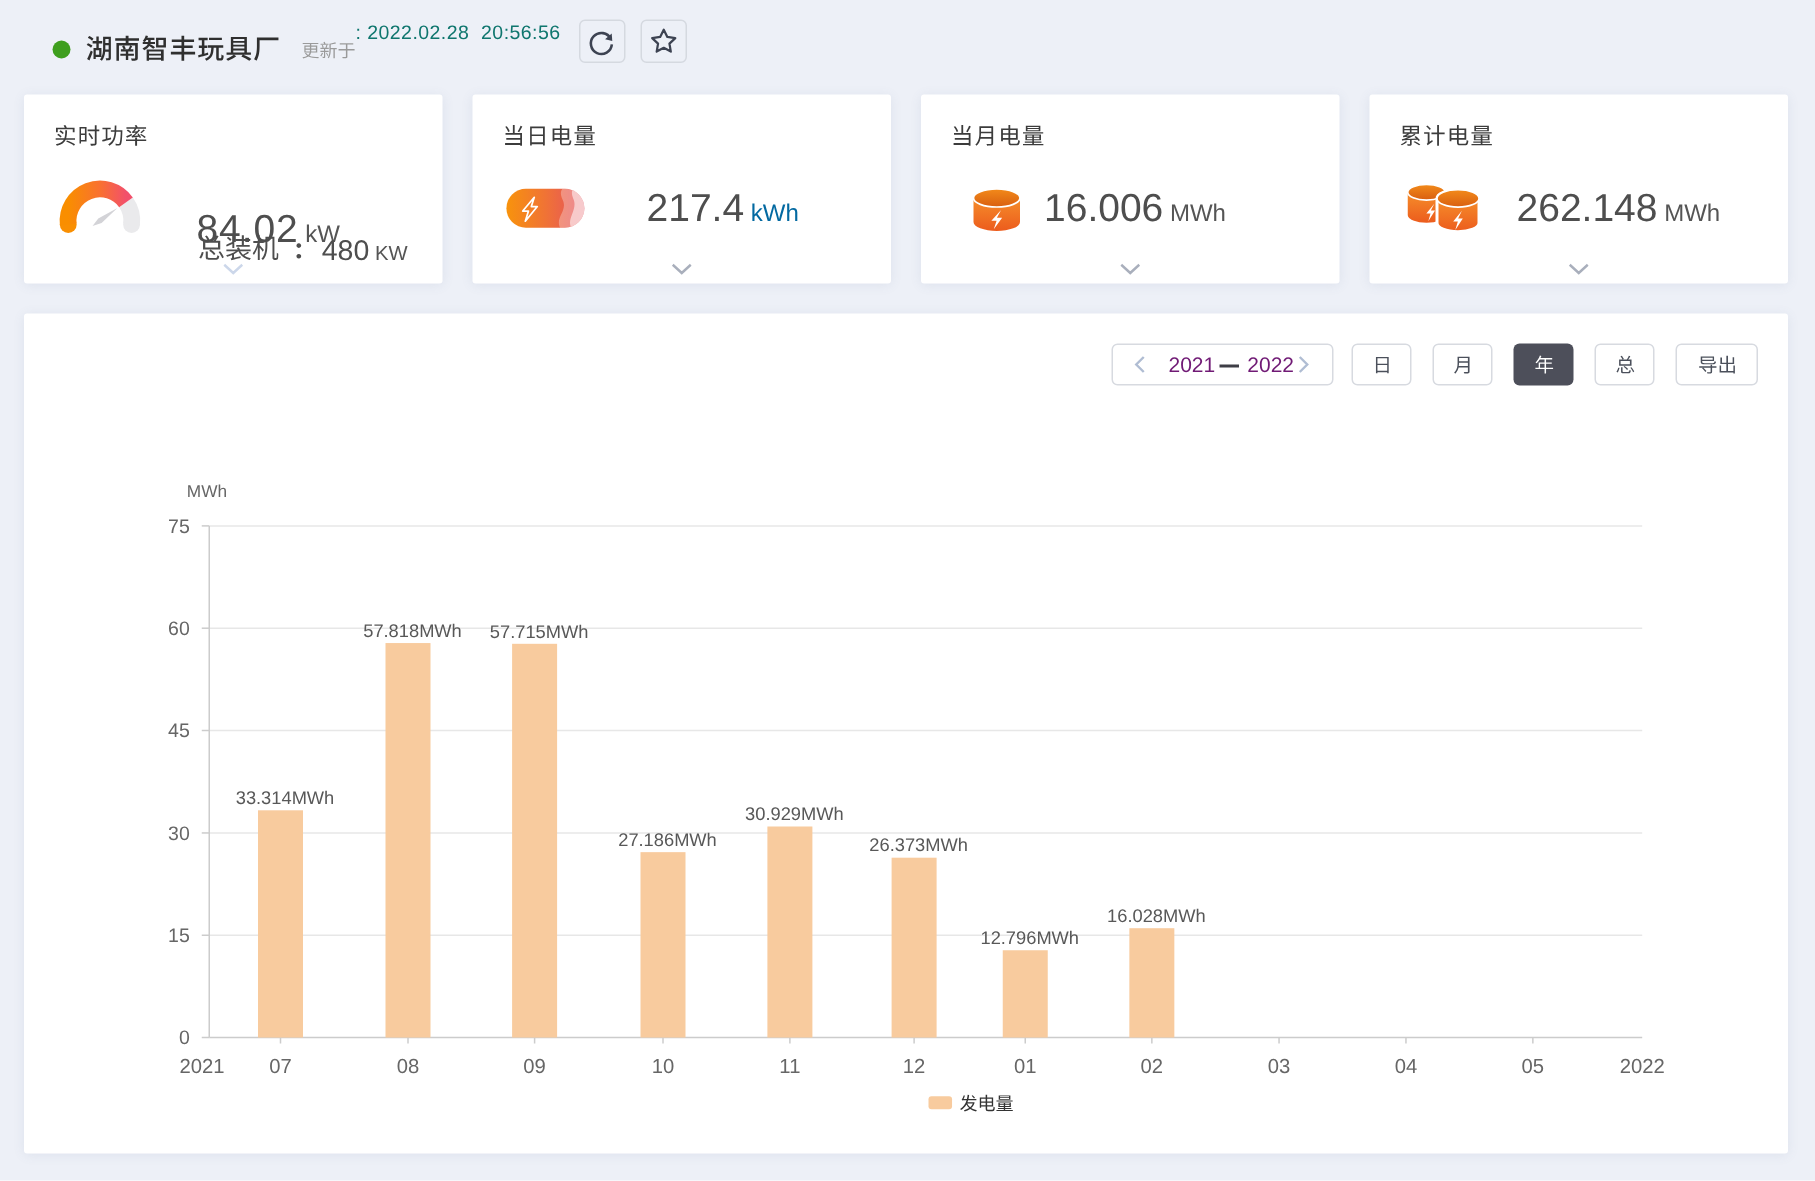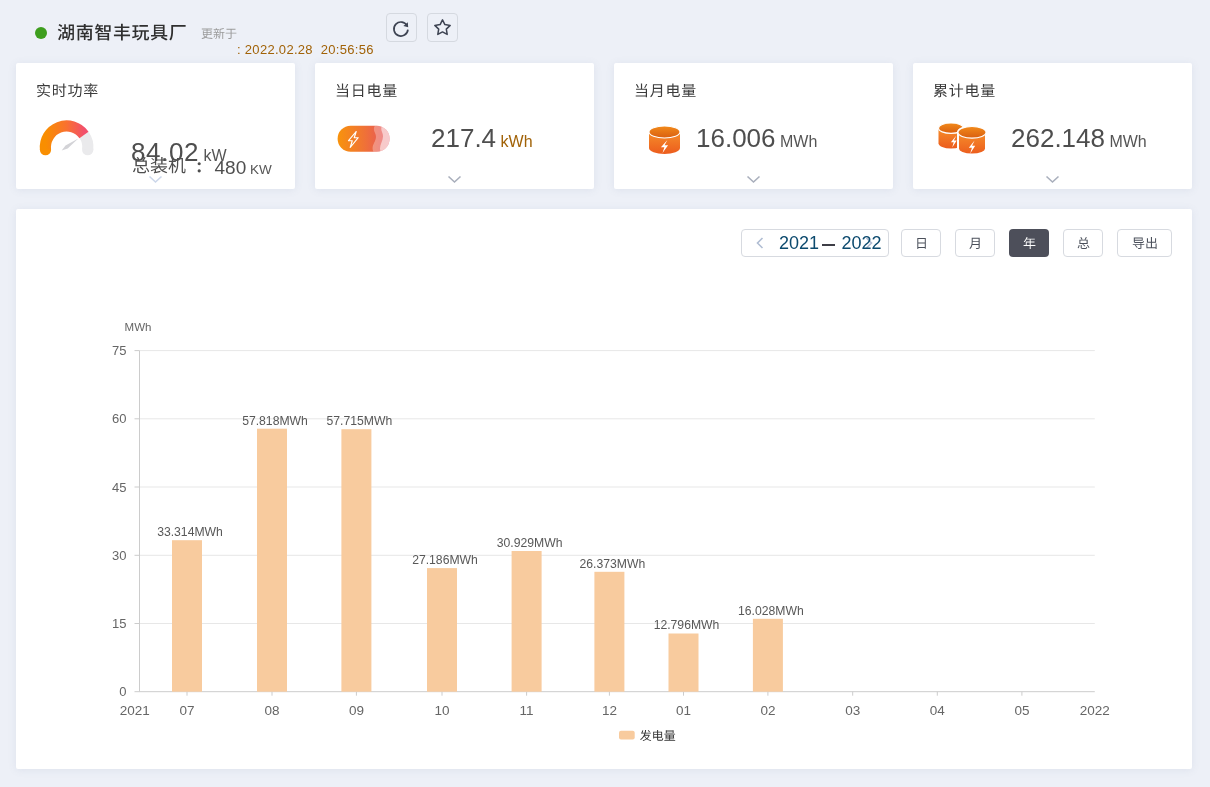--- a/index.html
+++ b/index.html
@@ -8,21 +8,21 @@
 .abs{position:absolute}
 </style></head><body>
 
 <div class="abs" style="left:35px;top:27px;width:12px;height:12px;border-radius:50%;background:#3e9e1e"></div>
 <svg style="position:absolute;left:57.0px;top:21.0px" width="130.6" height="21.2" viewBox="0 -18.00 130.6 21.24">
     <path d="M1.4 -13.8C2.4 -13.3 3.6 -12.5 4.2 -11.9L5.2 -13.2C4.6 -13.8 3.3 -14.5 2.3 -15ZM0.6 -9C1.7 -8.5 2.9 -7.8 3.5 -7.2L4.5 -8.5C3.9 -9.1 2.6 -9.8 1.5 -10.2ZM0.9 0.4 2.5 1.3C3.2 -0.4 4.1 -2.6 4.7 -4.5L3.4 -5.3C2.6 -3.3 1.7 -1 0.9 0.4ZM5.2 -6.9V0.4H6.7V-0.9H10.5V-6.9H8.7V-10H11V-11.6H8.7V-14.7H7.1V-11.6H4.6V-10H7.1V-6.9ZM11.6 -14.5V-7.3C11.6 -4.7 11.4 -1.5 9.5 0.7C9.8 0.9 10.5 1.3 10.8 1.6C12.2 -0 12.8 -2.3 13 -4.4H15.3V-0.4C15.3 -0.2 15.2 -0.1 15 -0.1C14.8 -0.1 14 -0.1 13.3 -0.1C13.5 0.3 13.7 1 13.8 1.3C14.9 1.3 15.7 1.3 16.2 1.1C16.7 0.8 16.8 0.4 16.8 -0.4V-14.5ZM13.1 -13H15.3V-10.3H13.1ZM13.1 -8.8H15.3V-5.9H13.1L13.1 -7.3ZM6.7 -5.5H9V-2.4H6.7Z M26.7 -15.1V-13.5H19.7V-11.9H26.7V-10.3H20.5V1.5H22.2V-8.7H33V-0.3C33 -0.1 33 0 32.6 0C32.3 0.1 31.2 0.1 30.2 0C30.4 0.4 30.7 1.1 30.8 1.5C32.2 1.5 33.3 1.5 33.9 1.2C34.6 1 34.8 0.6 34.8 -0.3V-10.3H28.6V-11.9H35.6V-13.5H28.6V-15.1ZM29.6 -8.6C29.4 -7.8 28.9 -6.8 28.4 -6.1H25.5L26.8 -6.5C26.6 -7.1 26.1 -7.9 25.7 -8.6L24.3 -8.2C24.7 -7.5 25.1 -6.7 25.3 -6.1H23.5V-4.7H26.8V-3.2H23.1V-1.8H26.8V1.1H28.4V-1.8H32.2V-3.2H28.4V-4.7H31.8V-6.1H29.9C30.3 -6.7 30.7 -7.4 31.1 -8.1Z M48.6 -12.3H51.9V-8.8H48.6ZM47 -13.8V-7.3H53.6V-13.8ZM42.3 -2H50.3V-0.5H42.3ZM42.3 -3.2V-4.6H50.3V-3.2ZM40.7 -6V1.5H42.3V0.9H50.3V1.5H52.1V-6ZM41.7 -12.4V-11.5L41.7 -10.9H39.4C39.8 -11.3 40.2 -11.9 40.5 -12.4ZM40.1 -15.3C39.7 -13.9 39 -12.6 38.1 -11.7C38.4 -11.5 39 -11.2 39.4 -10.9H38.1V-9.6H41.4C41 -8.6 40.1 -7.5 37.9 -6.7C38.3 -6.4 38.8 -5.9 39 -5.5C40.8 -6.3 41.9 -7.3 42.5 -8.3C43.4 -7.7 44.6 -6.8 45.1 -6.4L46.3 -7.5C45.8 -7.9 43.8 -9.1 43 -9.4L43.1 -9.6H46.3V-10.9H43.3L43.4 -11.4V-12.4H45.9V-13.8H41.2C41.3 -14.1 41.5 -14.6 41.6 -15Z M64 -15.2V-12.6H57.5V-10.9H64V-8.6H58.4V-6.9H64V-4.4H56.9V-2.7H64V1.5H65.8V-2.7H73.1V-4.4H65.8V-6.9H71.5V-8.6H65.8V-10.9H72.4V-12.6H65.8V-15.2Z M82.4 -13.9V-12.3H91V-13.9ZM75.1 -2.2 75.4 -0.6C77.2 -1.1 79.6 -1.7 81.9 -2.4L81.7 -3.9L79.3 -3.2V-7H81.2V-8.6H79.3V-12.2H81.5V-13.8H75.4V-12.2H77.6V-8.6H75.6V-7H77.6V-2.8ZM81.6 -8.8V-7.1H83.9C83.7 -3.3 83.2 -1 79.6 0.2C80 0.5 80.4 1.2 80.6 1.5C84.6 0 85.3 -2.8 85.5 -7.1H87.2V-0.8C87.2 0.9 87.5 1.4 89 1.4C89.3 1.4 90.1 1.4 90.4 1.4C91.6 1.4 92.1 0.7 92.2 -1.9C91.8 -2.1 91 -2.4 90.7 -2.7C90.7 -0.5 90.6 -0.2 90.2 -0.2C90.1 -0.2 89.4 -0.2 89.3 -0.2C88.9 -0.2 88.9 -0.3 88.9 -0.8V-7.1H91.9V-8.8Z M97 -14.3V-4H94.1V-2.4H99C97.8 -1.5 95.7 -0.3 93.9 0.3C94.3 0.6 94.9 1.2 95.1 1.5C96.9 0.8 99.2 -0.3 100.6 -1.4L99.1 -2.4H104.9L104 -1.3C105.9 -0.5 108 0.7 109.3 1.5L110.7 0.3C109.4 -0.5 107.3 -1.5 105.4 -2.4H110.4V-4H107.7V-14.3ZM98.6 -4V-5.3H106V-4ZM98.6 -10.4H106V-9.1H98.6ZM98.6 -11.7V-13H106V-11.7ZM98.6 -7.9H106V-6.6H98.6Z M114.4 -14V-8.6C114.4 -5.8 114.3 -2.1 112.5 0.5C113 0.7 113.8 1.2 114.1 1.5C116 -1.3 116.2 -5.6 116.2 -8.6V-12.2H128.8V-14Z" fill="#2f2f2f"></path>
   </svg>
 <svg style="position:absolute;left:200.5px;top:26.3px" width="36.0" height="14.2" viewBox="0 -12.00 36.0 14.16">
     <path d="M3 -2.9 2.3 -2.5C2.7 -1.8 3.2 -1.3 3.8 -0.9C3 -0.4 2 -0.1 0.6 0.2C0.8 0.4 1 0.8 1.1 1C2.7 0.6 3.8 0.2 4.6 -0.3C6.2 0.5 8.4 0.8 11.2 0.9C11.3 0.6 11.5 0.2 11.6 0C8.9 -0 6.9 -0.2 5.3 -0.9C5.9 -1.5 6.3 -2.2 6.4 -3H10.5V-7.6H6.5V-8.6H11.2V-9.4H0.8V-8.6H5.6V-7.6H1.9V-3H5.5C5.3 -2.4 5 -1.8 4.5 -1.4C3.9 -1.8 3.4 -2.2 3 -2.9ZM2.7 -4.9H5.6V-4.5C5.6 -4.2 5.6 -3.9 5.6 -3.7H2.7ZM6.5 -3.7C6.5 -3.9 6.5 -4.2 6.5 -4.4V-4.9H9.6V-3.7ZM2.7 -6.9H5.6V-5.7H2.7ZM6.5 -6.9H9.6V-5.7H6.5Z M16.3 -2.6C16.7 -2 17.1 -1.1 17.3 -0.6L17.9 -1C17.8 -1.5 17.3 -2.3 16.9 -2.9ZM13.6 -2.8C13.4 -2.1 13 -1.3 12.5 -0.8C12.7 -0.7 13 -0.5 13.1 -0.4C13.6 -0.9 14.1 -1.8 14.4 -2.6ZM18.6 -8.9V-4.8C18.6 -3.2 18.5 -1.1 17.5 0.3C17.7 0.4 18.1 0.7 18.2 0.9C19.3 -0.7 19.5 -3.1 19.5 -4.8V-5.2H21.3V0.9H22.2V-5.2H23.5V-6H19.5V-8.3C20.7 -8.5 22.1 -8.8 23.1 -9.2L22.4 -9.9C21.5 -9.5 20 -9.1 18.6 -8.9ZM14.6 -9.9C14.8 -9.6 15 -9.2 15.1 -8.8H12.7V-8.1H18V-8.8H16C15.9 -9.2 15.6 -9.7 15.4 -10.1ZM16.5 -8C16.4 -7.5 16.1 -6.6 15.9 -6.1H12.6V-5.3H15V-4.1H12.6V-3.3H15V-0.2C15 -0.1 15 -0.1 14.9 -0.1C14.7 -0 14.4 -0 13.9 -0.1C14.1 0.2 14.2 0.5 14.2 0.7C14.8 0.7 15.2 0.7 15.5 0.6C15.8 0.4 15.8 0.2 15.8 -0.2V-3.3H18.1V-4.1H15.8V-5.3H18.2V-6.1H16.7C16.9 -6.6 17.1 -7.2 17.4 -7.8ZM13.5 -7.8C13.8 -7.3 13.9 -6.6 14 -6.1L14.8 -6.3C14.7 -6.8 14.5 -7.5 14.2 -8Z M25.5 -9.2V-8.3H29.6V-5.3H24.7V-4.4H29.6V-0.4C29.6 -0.1 29.5 -0 29.3 -0C29 -0 28.1 -0 27.1 -0C27.3 0.2 27.4 0.6 27.5 0.9C28.7 0.9 29.5 0.9 30 0.7C30.4 0.6 30.6 0.3 30.6 -0.4V-4.4H35.4V-5.3H30.6V-8.3H34.5V-9.2Z" fill="#9a9a9a"></path>
   </svg>
-<div class="abs" style="left:237px;top:42px;font-size:13px;color:#a16207;letter-spacing:.3px">: 2022.02.28&nbsp; 20:56:56</div>
+<div class="abs" style="left:237px;top:14px;font-size:13px;color:#0f766e;letter-spacing:.3px">: 2022.02.28&nbsp; 20:56:56</div>
 <div class="abs" style="left:386px;top:13px;width:31px;height:29px;border:1px solid #d5d9e0;border-radius:4px"></div>
 <div class="abs" style="left:427px;top:13px;width:31px;height:29px;border:1px solid #d5d9e0;border-radius:4px"></div>
 <svg class="abs" style="left:391px;top:18px" width="20" height="20" viewBox="0 0 20 20">
 <path d="M16.2 7.9 A7 7 0 1 0 16.9 11.6" fill="none" stroke="#3d4352" stroke-width="1.7"></path>
 <path d="M16.8 4.3 L17.2 9.3 L12.4 8.1 Z" fill="#3d4352"></path>
   </svg>
 <svg class="abs" style="left:432px;top:17px" width="21" height="21" viewBox="0 0 21 21">
 <path d="M10.5 2.8 L12.9 7.6 L18.2 8.4 L14.3 12.1 L15.2 17.4 L10.5 14.9 L5.8 17.4 L6.7 12.1 L2.8 8.4 L8.1 7.6 Z" fill="none" stroke="#3d4352" stroke-width="1.5" stroke-linejoin="round"></path>
   </svg>
 <div class="card" style="left:16px;top:63px;width:279px;height:126px"></div>
@@ -54,21 +54,21 @@
     <path d="M1.5 1.5 L7.5 7 L13.5 1.5" fill="none" stroke="#a9afbc" stroke-width="1.6"></path>
   </svg>
 <div class="abs" style="left:131px;top:139px;font-size:26px;color:#4e4e4e;line-height:26px;letter-spacing:.6px">84.02<span style="font-size:16px;color:#555;letter-spacing:0"> kW</span></div>
 <svg style="position:absolute;left:131.5px;top:154.0px" width="54.0" height="21.2" viewBox="0 -18.00 54.0 21.24">
     <path d="M13.7 -3.9C14.7 -2.6 15.7 -0.9 16.1 0.2L17.2 -0.5C16.8 -1.6 15.7 -3.2 14.7 -4.4ZM7.4 -4.8C8.6 -4 10 -2.8 10.6 -1.9L11.6 -2.7C11 -3.6 9.6 -4.8 8.4 -5.6ZM5.1 -4.3V-0.6C5.1 0.8 5.6 1.2 7.8 1.2C8.2 1.2 11.3 1.2 11.8 1.2C13.5 1.2 13.9 0.7 14.1 -1.3C13.7 -1.4 13.1 -1.6 12.8 -1.8C12.7 -0.2 12.6 0 11.7 0C11 0 8.4 0 7.8 0C6.7 0 6.5 -0.1 6.5 -0.6V-4.3ZM2.5 -4C2.1 -2.7 1.5 -1.1 0.8 -0.2L2 0.4C2.8 -0.6 3.4 -2.3 3.7 -3.8ZM4.8 -10.2H13.3V-7H4.8ZM3.3 -11.5V-5.7H14.8V-11.5H11.8C12.5 -12.4 13.1 -13.5 13.7 -14.5L12.3 -15.1C11.8 -14 11.1 -12.5 10.3 -11.5H6.7L7.7 -12C7.4 -12.9 6.6 -14.1 5.8 -15L4.6 -14.5C5.4 -13.6 6.1 -12.3 6.4 -11.5Z M19.2 -13.4C20 -12.8 21 -12 21.4 -11.4L22.3 -12.3C21.8 -12.8 20.8 -13.6 20.1 -14.1ZM25.9 -6.7C26.1 -6.4 26.3 -6 26.5 -5.6H18.9V-4.4H25.2C23.5 -3.3 21 -2.3 18.7 -1.8C18.9 -1.6 19.3 -1.1 19.4 -0.8C20.5 -1.1 21.6 -1.4 22.7 -1.9V-0.7C22.7 0 22.1 0.3 21.7 0.4C21.9 0.7 22.1 1.2 22.2 1.5C22.6 1.3 23.2 1.2 28.4 0C28.3 -0.3 28.4 -0.8 28.4 -1.1L24 -0.2V-2.5C25.1 -3.1 26.1 -3.7 26.9 -4.4C28.3 -1.5 31 0.5 34.5 1.3C34.7 1 35 0.5 35.3 0.2C33.6 -0.1 32.1 -0.7 30.9 -1.6C31.9 -2.1 33.2 -2.8 34.1 -3.4L33.1 -4.1C32.3 -3.5 31.1 -2.8 30 -2.2C29.3 -2.9 28.7 -3.6 28.2 -4.4H35.1V-5.6H28C27.8 -6.1 27.5 -6.7 27.2 -7.1ZM29.2 -15.1V-12.6H24.9V-11.4H29.2V-8.6H25.5V-7.4H34.5V-8.6H30.6V-11.4H34.8V-12.6H30.6V-15.1ZM18.7 -8.7 19.1 -7.6 22.9 -9.3V-6.6H24.2V-15.1H22.9V-10.6C21.3 -9.9 19.7 -9.2 18.7 -8.7Z M45 -14.1V-8.3C45 -5.5 44.7 -1.9 42.3 0.6C42.6 0.7 43.1 1.2 43.3 1.4C45.9 -1.2 46.3 -5.3 46.3 -8.3V-12.8H49.7V-1.2C49.7 0.3 49.8 0.6 50.1 0.9C50.3 1.2 50.7 1.3 51.1 1.3C51.3 1.3 51.8 1.3 52 1.3C52.4 1.3 52.7 1.2 53 1C53.2 0.8 53.4 0.5 53.5 0C53.5 -0.4 53.6 -1.8 53.6 -2.8C53.3 -2.9 52.9 -3.1 52.6 -3.4C52.6 -2.2 52.6 -1.2 52.5 -0.8C52.5 -0.4 52.4 -0.2 52.3 -0.1C52.3 -0 52.1 0 52 0C51.8 0 51.6 0 51.4 0C51.3 0 51.2 -0 51.1 -0.1C51 -0.2 51 -0.5 51 -1.1V-14.1ZM39.9 -15.1V-11.3H36.9V-10H39.7C39.1 -7.5 37.8 -4.7 36.5 -3.1C36.7 -2.8 37.1 -2.3 37.2 -1.9C38.2 -3.2 39.2 -5.2 39.9 -7.3V1.4H41.2V-6.8C41.9 -5.9 42.8 -4.8 43.1 -4.2L44 -5.3C43.6 -5.8 41.9 -7.7 41.2 -8.4V-10H43.9V-11.3H41.2V-15.1Z" fill="#4e4e4e"></path>
   </svg>
 <svg class="abs" style="left:197px;top:159px" width="8" height="14" viewBox="0 0 8 14">
     <path d="M2.2 3.2 a1.55 1.55 0 1 0 0.01 0 M2.2 10.3 a1.55 1.55 0 1 0 0.01 0" fill="#4e4e4e"></path>
   </svg>
 <div class="abs" style="left:214.5px;top:158px;font-size:19px;color:#4e4e4e;line-height:19px">480<span style="font-size:13.5px;color:#555"> KW</span></div>
-<div class="abs" style="left:431px;top:125px;font-size:26px;color:#4e4e4e;line-height:26px">217.4<span style="font-size:16px;color:#a16207"> kWh</span></div>
+<div class="abs" style="left:431px;top:125px;font-size:26px;color:#4e4e4e;line-height:26px">217.4<span style="font-size:16px;color:#0369a1"> kWh</span></div>
 <div class="abs" style="left:696px;top:125px;font-size:26px;color:#4e4e4e;line-height:26px">16.006<span style="font-size:16px;color:#555"> MWh</span></div>
 <div class="abs" style="left:1011px;top:125px;font-size:26px;color:#4e4e4e;line-height:26px">262.148<span style="font-size:16px;color:#555"> MWh</span></div>
 <svg class="abs" style="left:36px;top:116px" width="62" height="46" viewBox="36 116 62 46">
 <defs>
       <linearGradient id="gg" x1="0" y1="0" x2="1" y2="0">
 <stop offset="0" stop-color="#f98e00"></stop>
         <stop offset="0.55" stop-color="#f97130"></stop>
         <stop offset="1" stop-color="#f2506b"></stop>
       </linearGradient>
     </defs>
@@ -131,21 +131,21 @@
     <path d="M38.6 20.5 L32.8 27.7 L35.9 27.7 L34.2 33.4 L39.2 25.7 L36.1 25.7 Z" fill="#fff"></path>
   </svg>
 <div class="card" style="left:16px;top:209px;width:1176px;height:560px"></div>
 <div class="abs" style="left:741px;top:229px;width:148px;height:28px;border:1px solid #d7dae0;border-radius:4px;background:#fff"></div>
 <svg class="abs" style="left:755px;top:236px" width="10" height="14" viewBox="0 0 10 14">
     <path d="M7.5 2 L2.5 7 L7.5 12" fill="none" stroke="#b0bdd3" stroke-width="1.6"></path>
   </svg>
 <svg class="abs" style="left:864px;top:236px" width="10" height="14" viewBox="0 0 10 14">
     <path d="M2.5 2 L7.5 7 L2.5 12" fill="none" stroke="#b0bdd3" stroke-width="1.6"></path>
   </svg>
-<div class="abs" style="left:779px;top:236px;white-space:nowrap;font-size:18px;color:#0c4a6e;line-height:14px">2021<span style="display:inline-block;width:12.5px;height:2.5px;background:#3e3e46;vertical-align:3px;margin:0 2px 0 3px"></span> 2022</div>
+<div class="abs" style="left:779px;top:236px;white-space:nowrap;font-size:14px;color:#701a75;line-height:14px">2021<span style="display:inline-block;width:12.5px;height:2.5px;background:#3e3e46;vertical-align:3px;margin:0 2px 0 3px"></span> 2022</div>
 <div class="abs" style="left:901px;top:229px;width:40px;height:28px;border:1px solid #d7dae0;border-radius:4px;background:#fff"></div>
 <svg class="abs" style="left:914.5px;top:235.0px" width="13.0" height="15.4" viewBox="0 -13 13.0 15.4">
     <path d="M3.3 -4.6H9.8V-0.9H3.3ZM3.3 -5.5V-9.1H9.8V-5.5ZM2.3 -10V0.9H3.3V0.1H9.8V0.8H10.8V-10Z" fill="#4b505b"></path>
   </svg>
 <div class="abs" style="left:955px;top:229px;width:40px;height:28px;border:1px solid #d7dae0;border-radius:4px;background:#fff"></div>
 <svg class="abs" style="left:968.5px;top:235.0px" width="13.0" height="15.4" viewBox="0 -13 13.0 15.4">
     <path d="M2.7 -10.2V-6.2C2.7 -4.1 2.5 -1.5 0.4 0.4C0.6 0.5 1 0.8 1.1 1.1C2.4 -0.1 3 -1.5 3.4 -3H9.6V-0.4C9.6 -0.1 9.6 -0 9.2 -0C8.9 -0 7.9 0 6.8 -0C7 0.2 7.2 0.7 7.2 1C8.6 1 9.5 1 10 0.8C10.5 0.6 10.7 0.3 10.7 -0.4V-10.2ZM3.7 -9.3H9.6V-7.1H3.7ZM3.7 -6.2H9.6V-4H3.5C3.6 -4.7 3.7 -5.5 3.7 -6.2Z" fill="#4b505b"></path>
   </svg>
 <div class="abs" style="left:1009px;top:229px;width:40px;height:28px;background:#4d4f5a;border-radius:4px"></div>
 <svg class="abs" style="left:1022.5px;top:235.0px" width="13.0" height="15.4" viewBox="0 -13 13.0 15.4">

